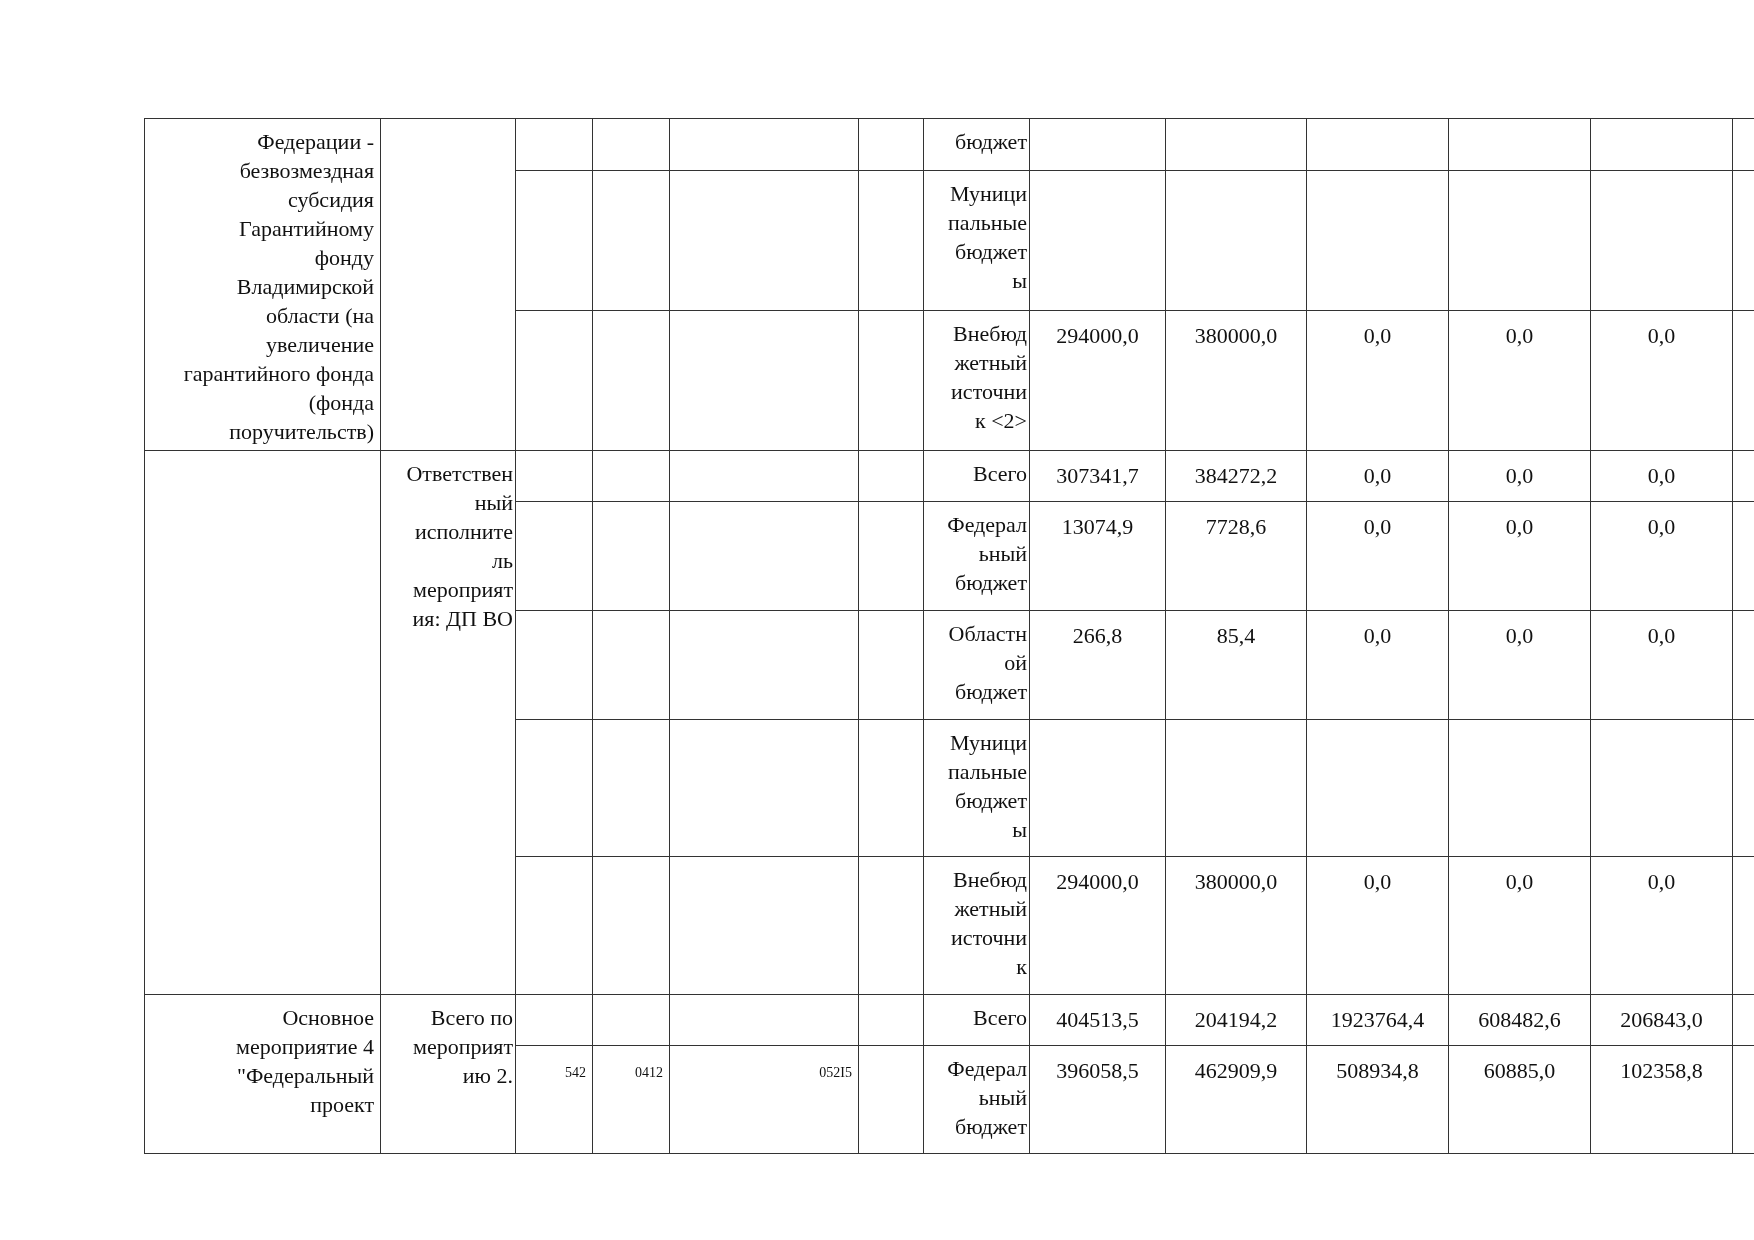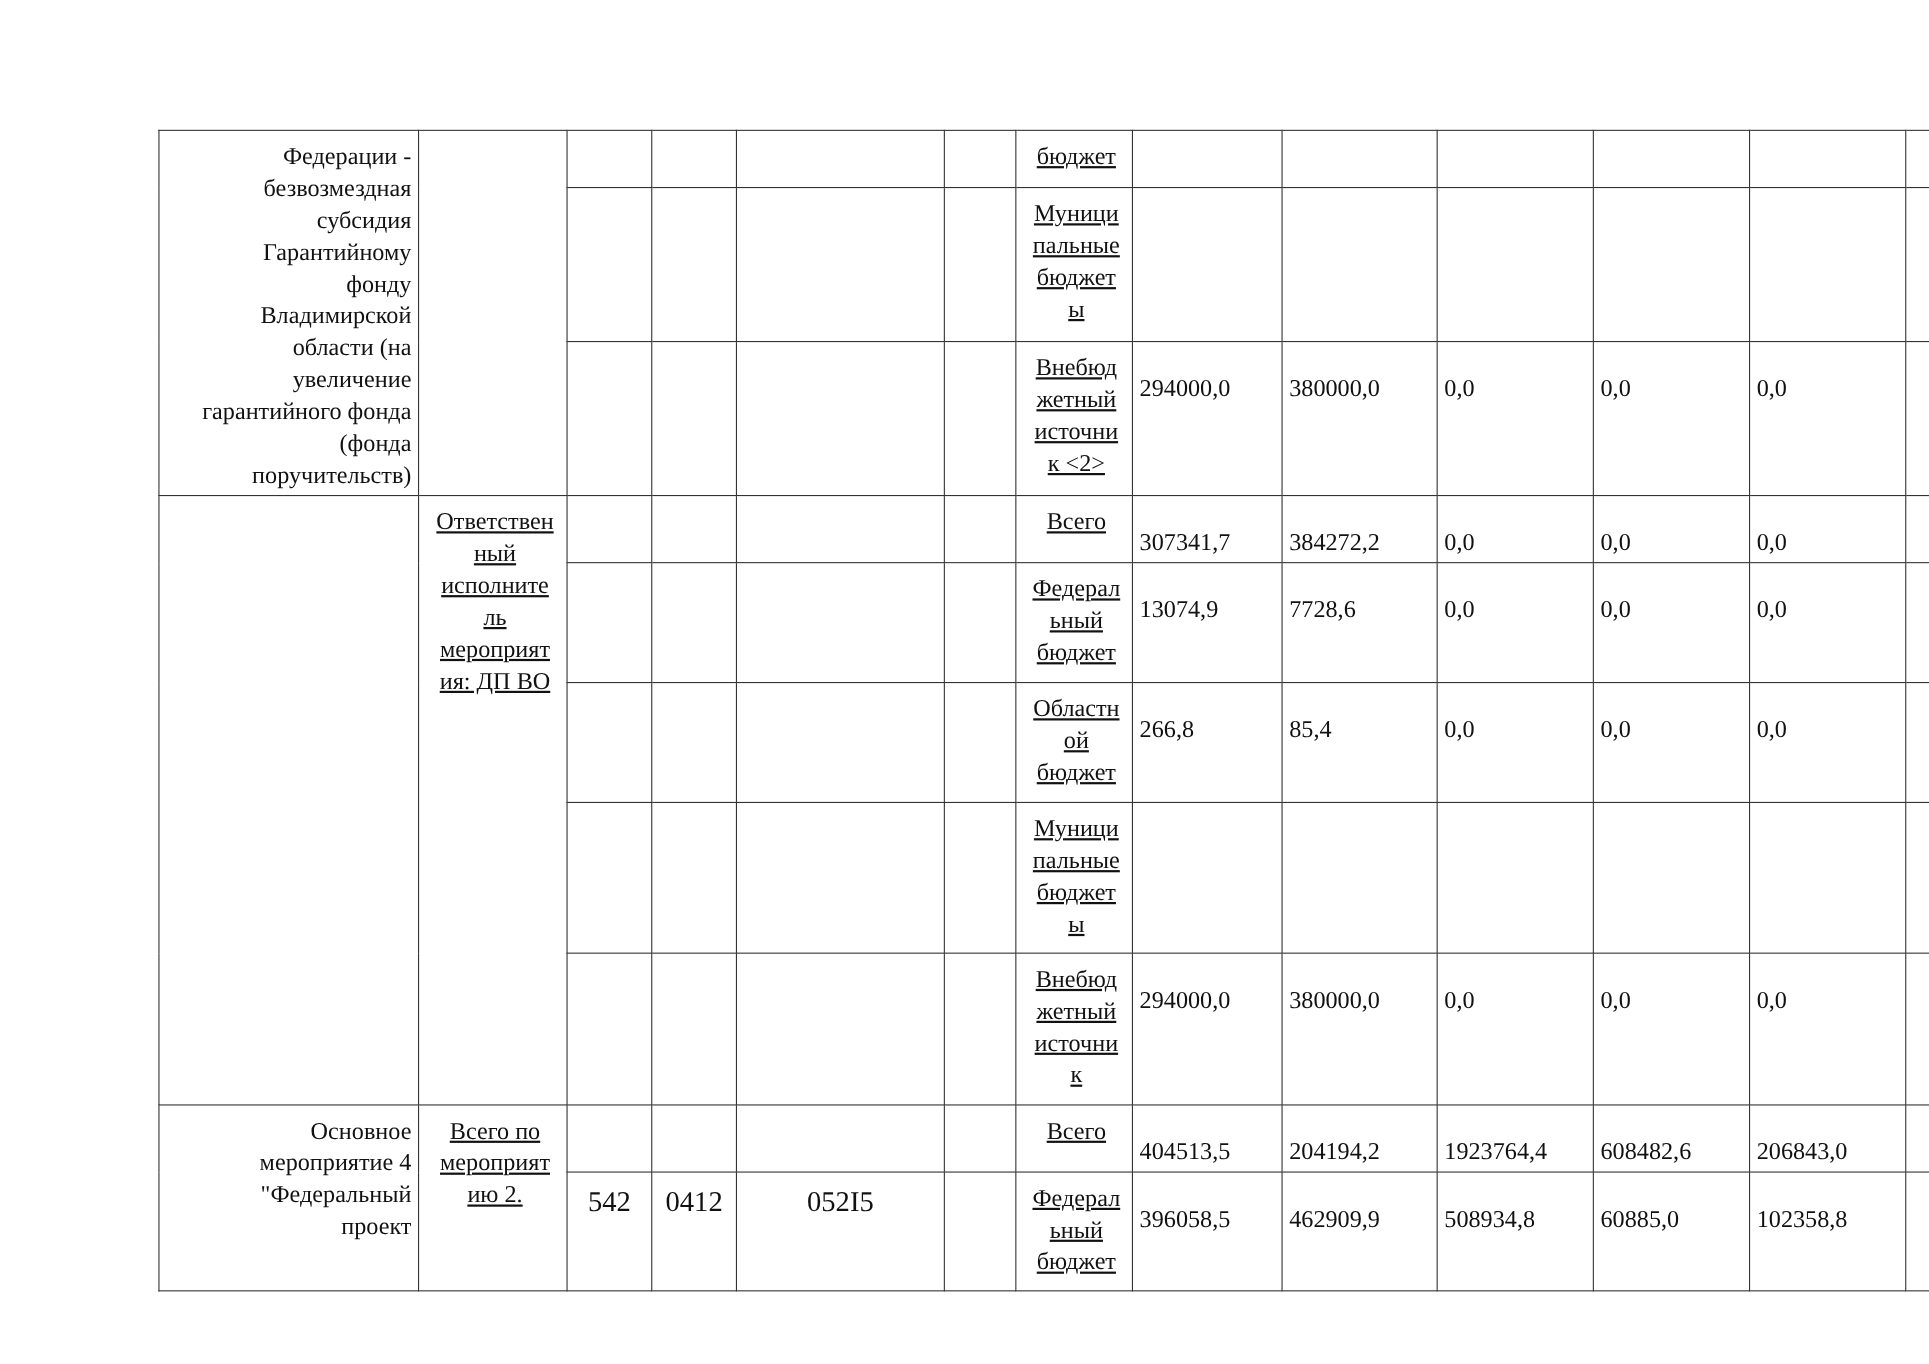--- a/index.html
+++ b/index.html
@@ -26,23 +26,23 @@
     #doc-table td {
       border: 1.5px solid #333333;
       vertical-align: top;
       padding: 8px 6px 4px 6px;
       font-size: 22px;
       line-height: 29px;
       overflow: hidden;
       word-break: break-all;
     }
     #doc-table td.txt { text-align: right; word-break: normal; overflow-wrap: break-word; }
-    #doc-table td.num { padding-top: 27px; }
-    #doc-table td.code { text-align: center; padding-top: 12px; font-size: 26px; }
-    #doc-table td.src { text-align: center; word-break: break-all; padding-right: 2px; text-decoration: underline; }
+    #doc-table td.num { text-align: center; padding-top: 10px; }
+    #doc-table td.code { text-align: right; padding-top: 12px; font-size: 14px; }
+    #doc-table td.src { text-align: right; word-break: break-all; padding-right: 2px; }
     .pre { white-space: pre-line; }
   </style>
 </head>
 <body>
 
 <table id="doc-table">
   <colgroup>
     <col style="width:236px">
       <col style="width:135px">
       <col style="width:77px">

